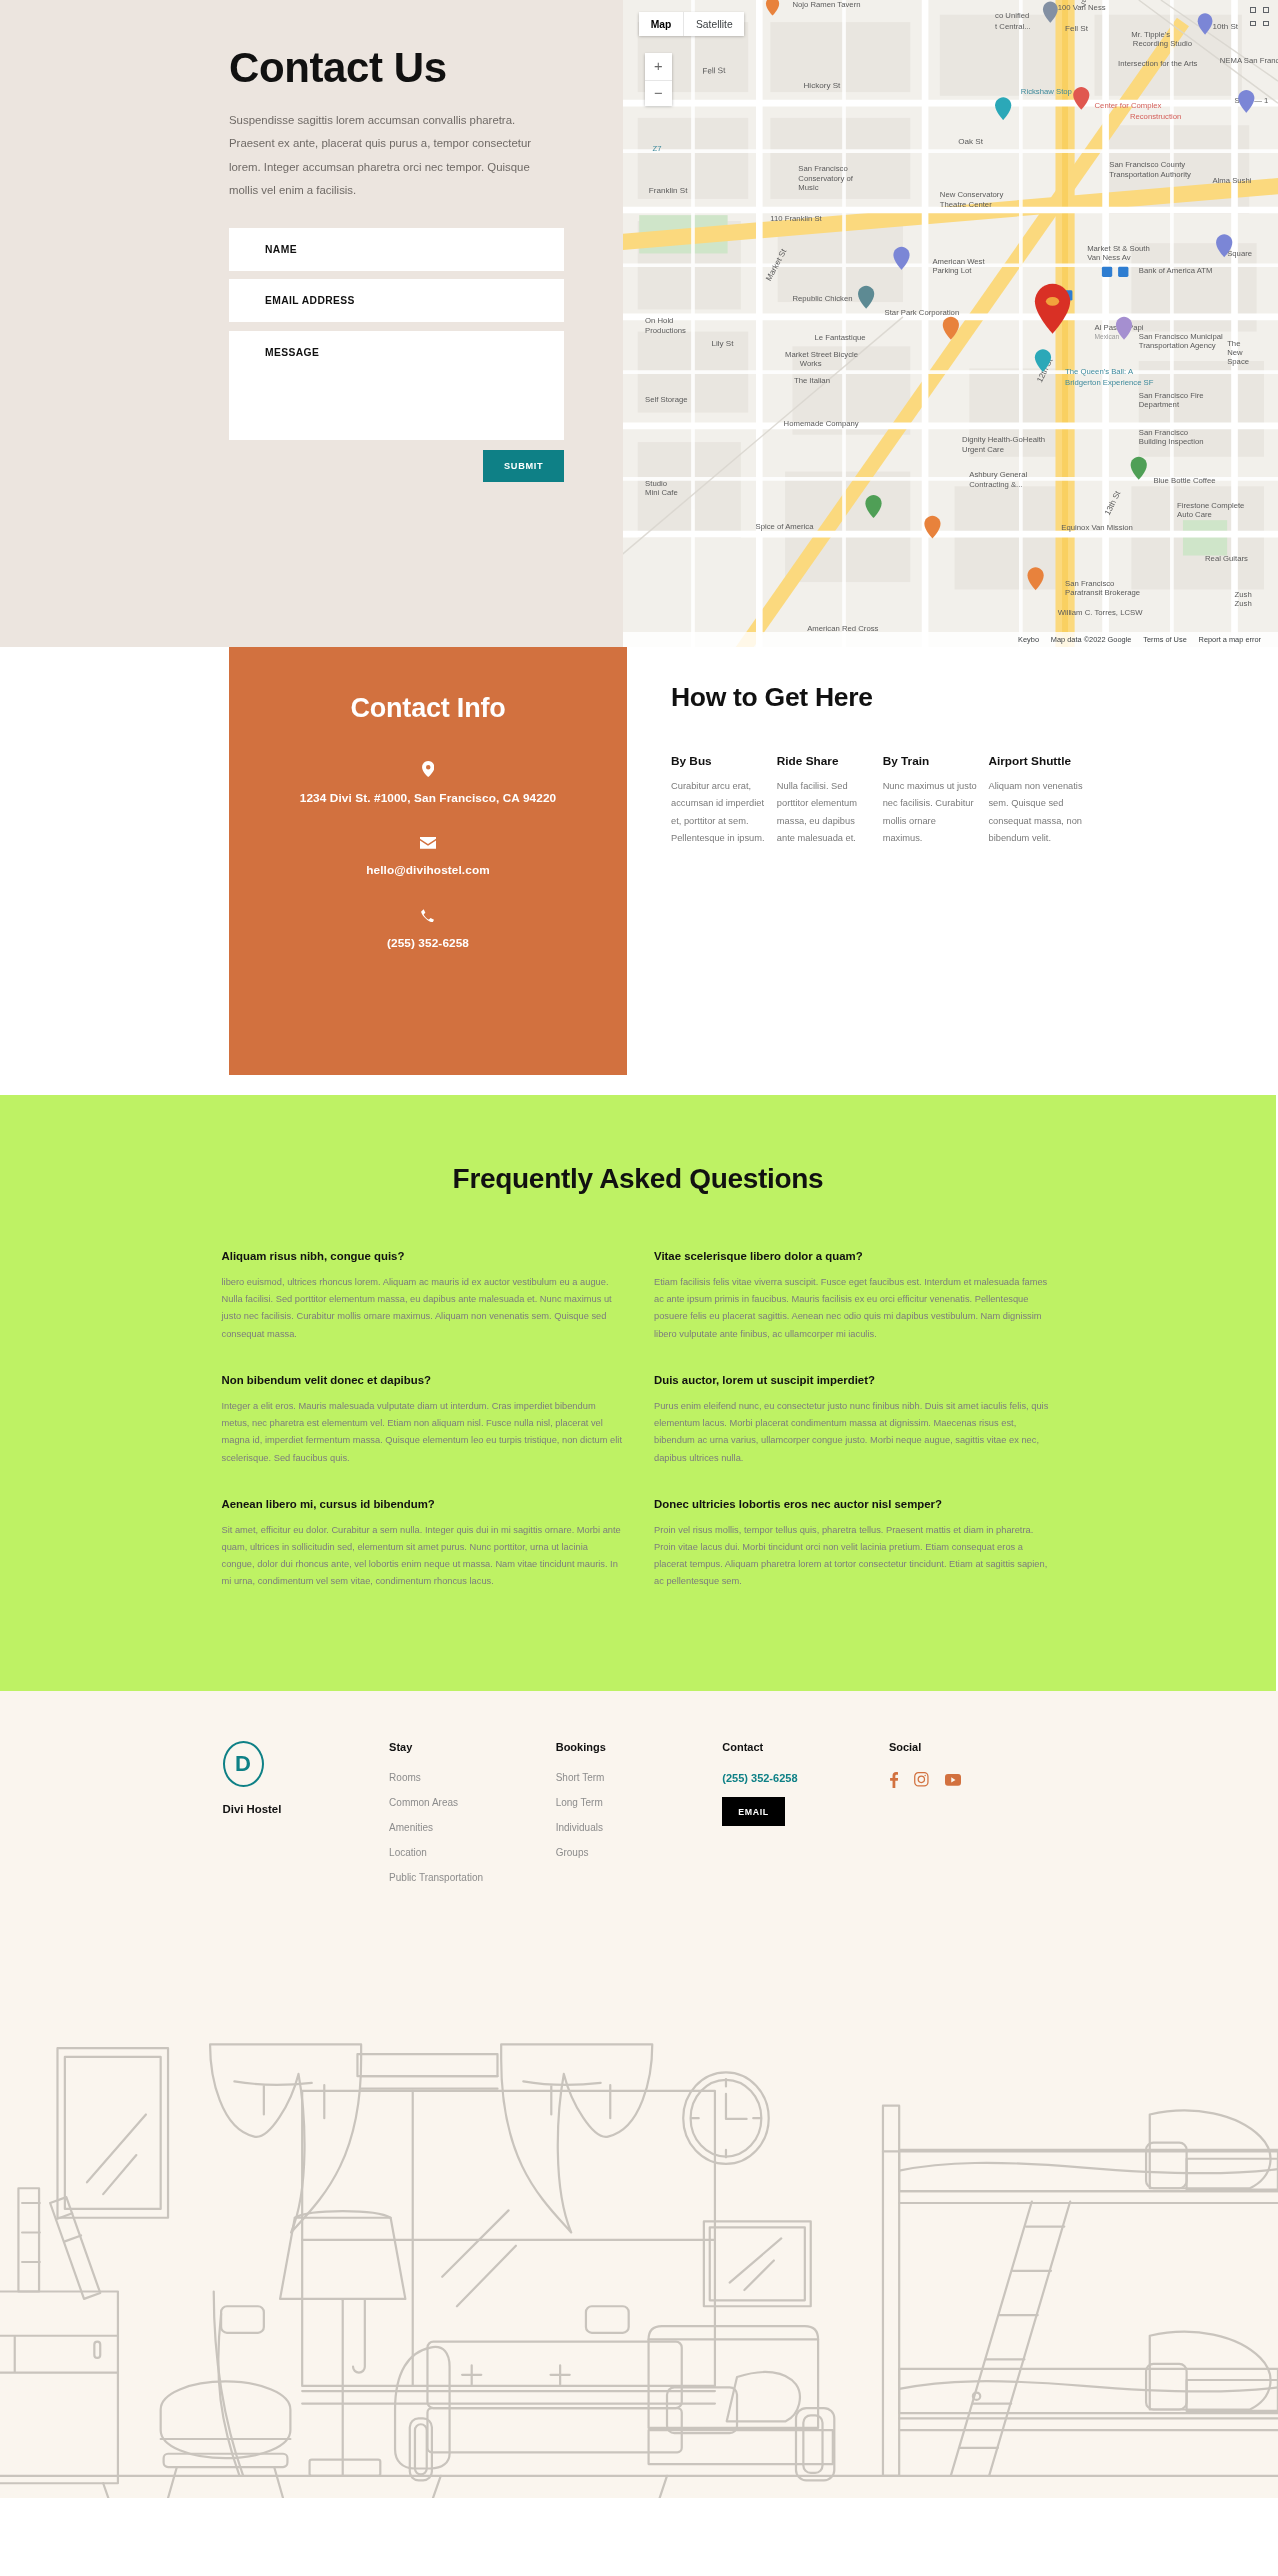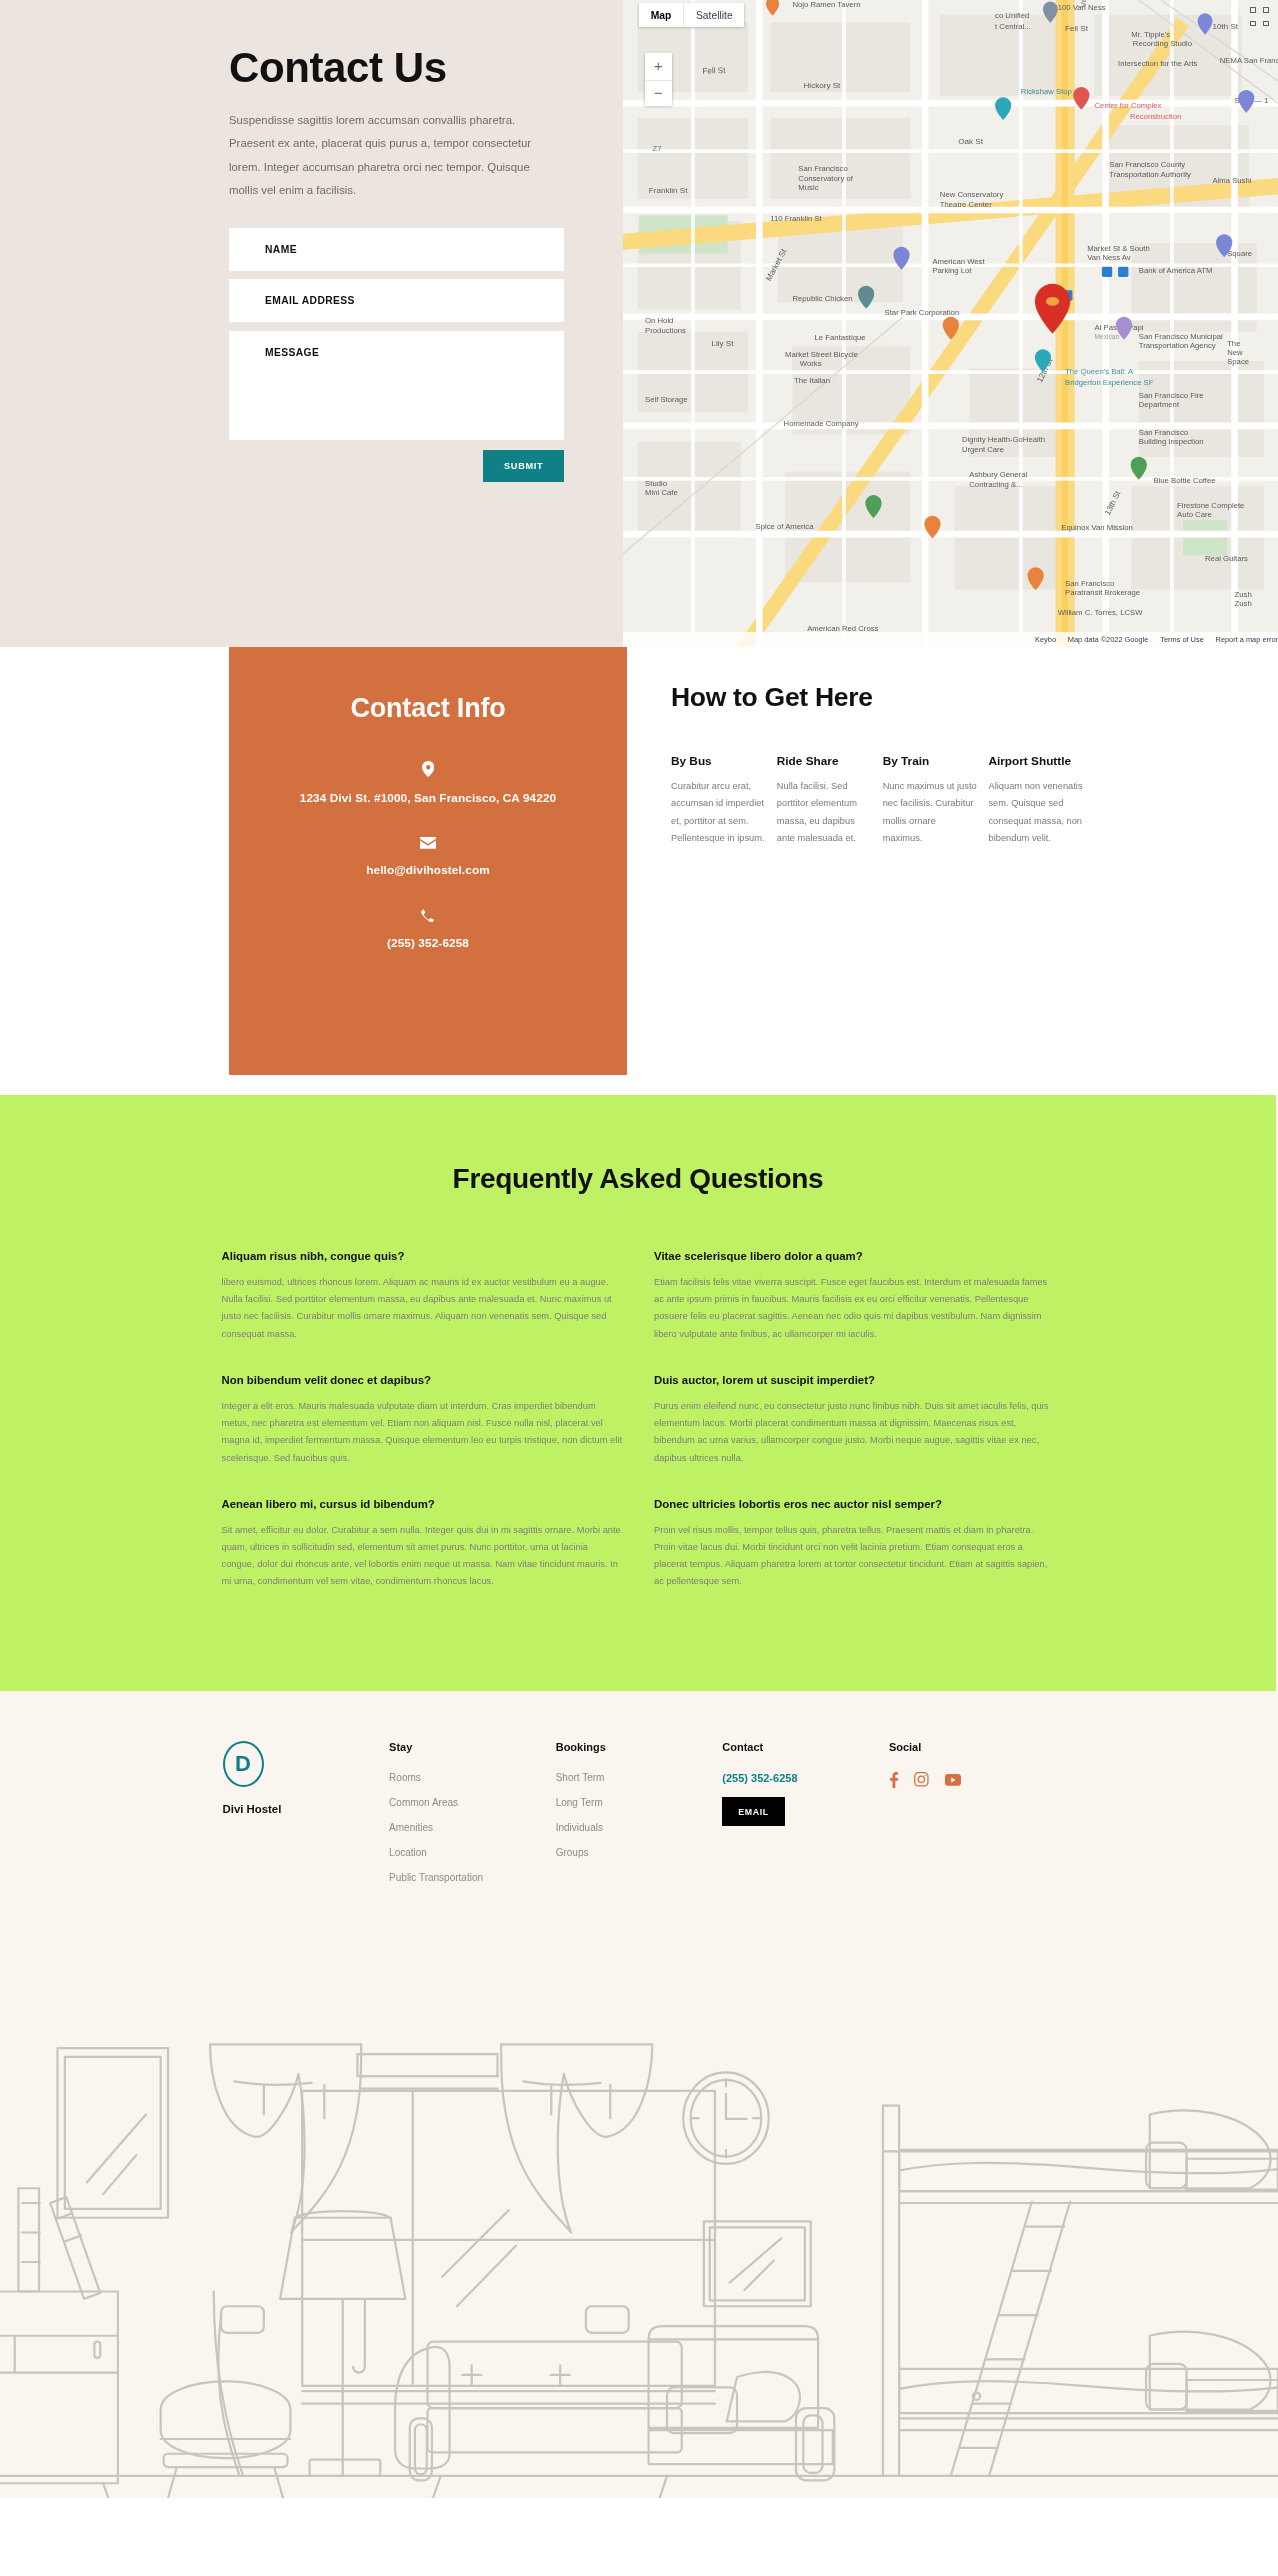--- a/index.html
+++ b/index.html
@@ -72,21 +72,21 @@
   
   .map-col {
     position: absolute;
     left: 623px; top: 0;
     width: 655px; height: 647px;
     overflow: hidden;
     background: #eceae5;
   }
   .map-canvas { position:absolute; inset:0; }
   .map-controls-type {
-    position: absolute; left: 16px; top: 3px;
+    position: absolute; left: 16px; top: 12px;
     display: flex; background: #fff; box-shadow: 0 0.7px 2.9px rgba(0,0,0,.3);
     z-index: 20;
   }
   .map-controls-type div {
     font-size: 10.3px; color: #3c4043; padding: 6.6px 11.8px;
     font-family: "Liberation Sans", sans-serif; cursor: pointer;
   }
   .map-controls-type div.active { font-weight: 700; color: #000; }
   .map-controls-type div + div { border-left: 0.7px solid #e6e6e6; }
   .zoom-ctl {
@@ -105,21 +105,21 @@
   .fullscreen-ctl span {
     position:absolute; width: 5.9px; height: 5.9px; border:1.5px solid #5f6368;
   }
   .fs-tl { left:0; top:0; border-right:0; border-bottom:0; }
   .fs-tr { right:0; top:0; border-left:0; border-bottom:0; }
   .fs-bl { left:0; bottom:0; border-right:0; border-top:0; }
   .fs-br { right:0; bottom:0; border-left:0; border-top:0; }
   .map-footer {
     position:absolute; left:0; right:0; bottom:0; height: 14.7px;
     background: rgba(255,255,255,.82); display:flex; align-items:center;
-    justify-content:flex-end; gap: 11.8px; padding-right: 0;
+    justify-content:flex-end; gap: 11.8px; padding-right: 17px;
     font-size: 7.4px; color:#3c4043; z-index: 20;
   }
   .map-footer span { white-space: nowrap; }
 
   
   .info-section {
     width: 1278px; background:#ffffff; position: relative;
     height: 448px;
   }
   .contact-card {

